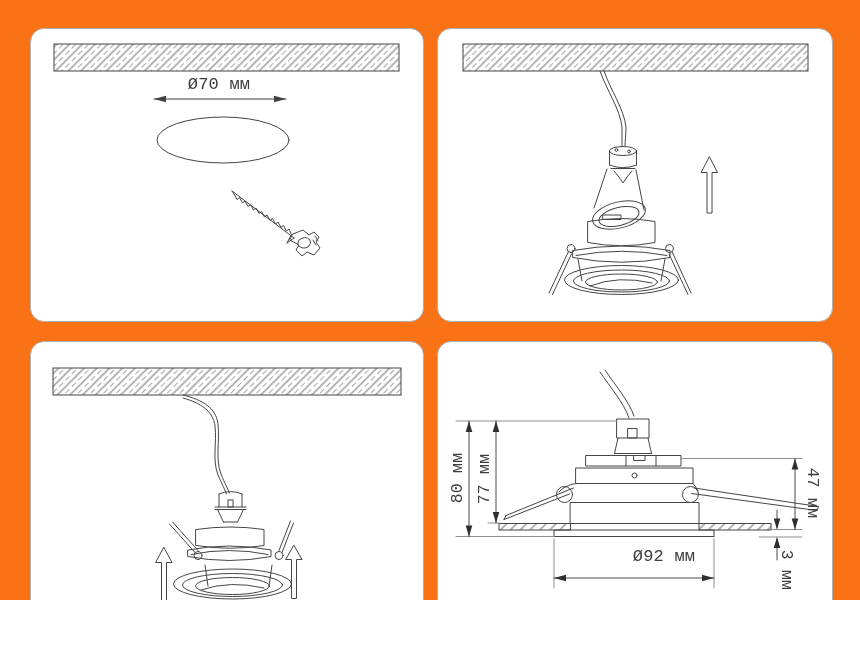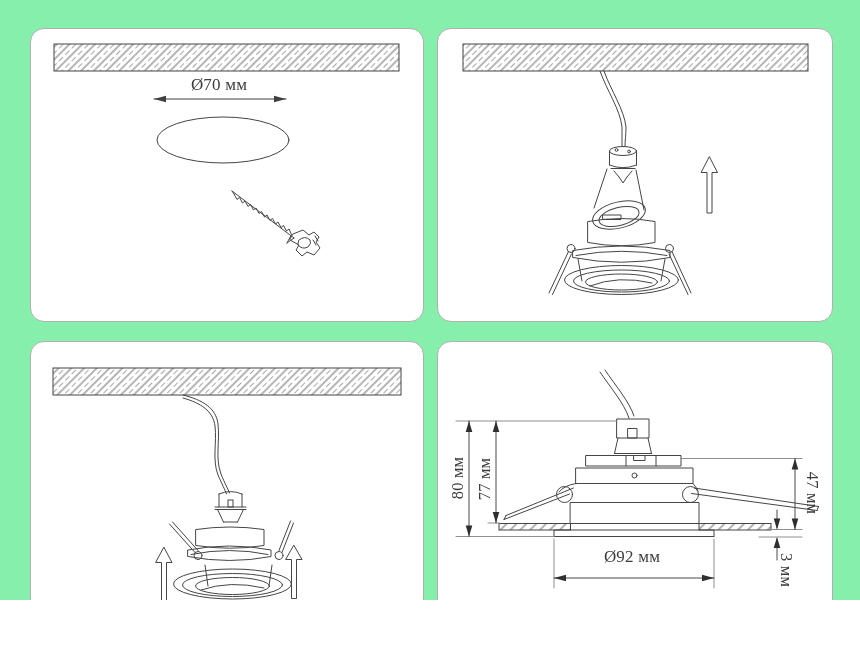--- a/index.html
+++ b/index.html
@@ -1,37 +1,37 @@
 <!DOCTYPE html>
 <html><head>
 <meta charset="utf-8">
 <style>
   html,body{margin:0;padding:0;background:#ffffff;}
   .canvas{
-    position:relative;width:860px;height:600px;background:#86efac;
-    font-family:Liberation Serif, serif;color:#3c3c3c;
+    position:relative;width:860px;height:600px;background:#f97316;
+    font-family:Liberation Mono, monospace;color:#3c3c3c;
     overflow:hidden;
   }
   .panel{
     position:absolute;border:1px solid #b0b0b0;border-radius:14px;
     background:#ffffff;box-sizing:border-box;
   }
   .panel svg{position:absolute;left:0;top:0;}
   #panel1{left:30px;top:28px;width:394px;height:294px;}
   #panel2{left:437px;top:28px;width:396px;height:294px;}
   #panel3{left:30px;top:341px;width:394px;height:298px;}
   #panel4{left:437px;top:341px;width:396px;height:298px;}
   .lbl{
     position:absolute;text-align:center;white-space:nowrap;
     font-size:17px;line-height:18px;color:#3c3c3c;letter-spacing:.2px;
   }
   .lbl.rot-ccw{transform:rotate(-90deg);transform-origin:center center;}
   .lbl.rot-cw{transform:rotate(90deg);transform-origin:center center;}
   #lbl-d70{left:149px;top:76px;width:140px;}
-  #lbl-d92{left:572px;top:548px;width:120px;}
+  #lbl-d92{left:604px;top:548px;width:120px;}
   #lbl-h80{left:426px;top:469px;width:64px;font-size:16.5px;}
   #lbl-h77{left:453px;top:470px;width:64px;font-size:16.5px;}
   #lbl-h47{left:780px;top:484px;width:64px;font-size:16.5px;}
   #lbl-t3 {left:754px;top:561px;width:64px;font-size:16.5px;}
 </style>
 </head>
 <body>
 
 <div class="canvas">
 

